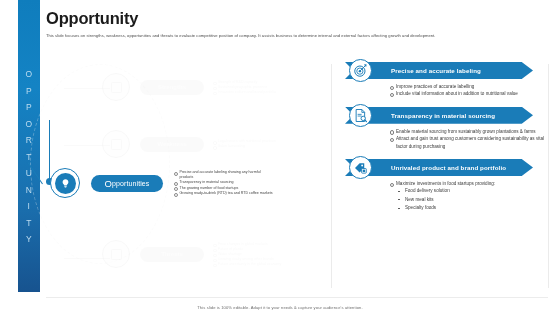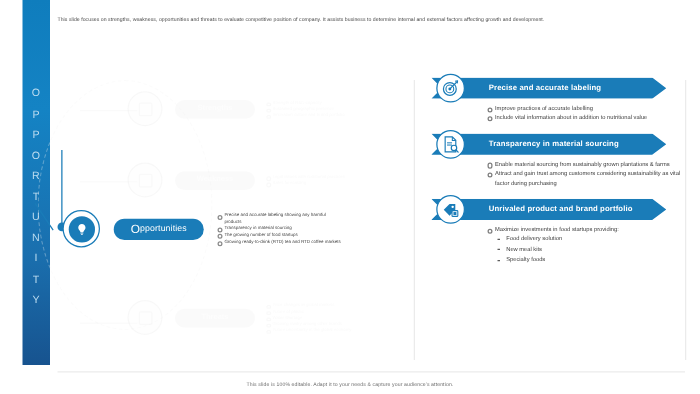--- a/index.html
+++ b/index.html
@@ -310,20 +310,21 @@
     <span class="sidebar-letter">R</span>
     <span class="sidebar-letter">T</span>
     <span class="sidebar-letter">U</span>
     <span class="sidebar-letter">N</span>
     <span class="sidebar-letter">I</span>
     <span class="sidebar-letter">T</span>
     <span class="sidebar-letter">Y</span>
   </div>
 
   <div class="header">
+    <div class="title">Opportunity</div>
     <div class="subtitle">This slide focuses on strengths, weakness, opportunities and threats to evaluate competitive position of company. It assists business to determine internal and external factors affecting growth and development.</div>
   </div>
 
   <div class="diagram">
 
     <div class="arc faded" style="left:-16px; top:4px; width:140px; height:200px; border-color:#f4f4f4;"></div>
     <div class="conn faded" style="left:18px; top:28px; width:46px;"></div>
     <div class="conn faded" style="left:18px; top:85px; width:46px;"></div>
     <div class="conn faded" style="left:18px; top:198px; width:46px;"></div>
 

